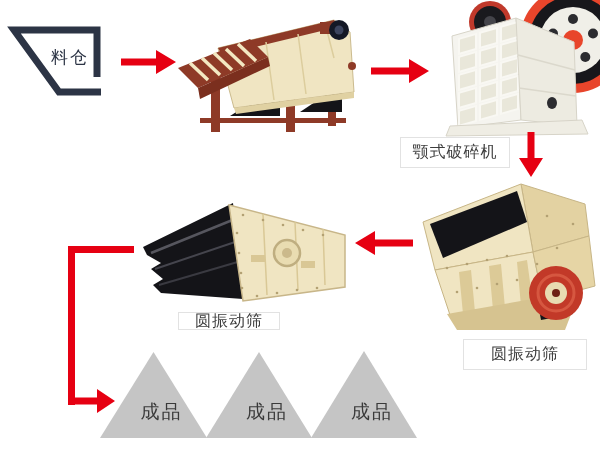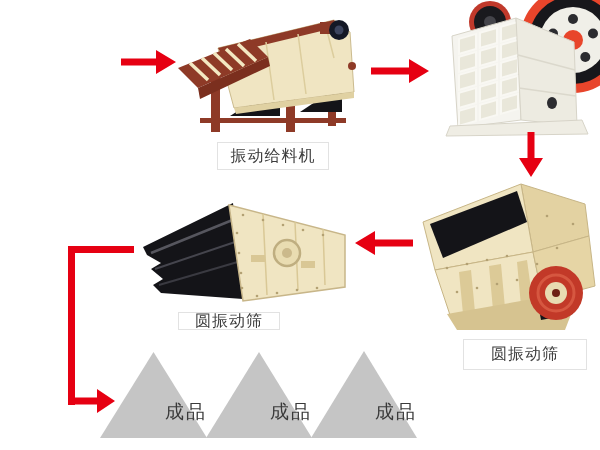--- a/index.html
+++ b/index.html
@@ -36,29 +36,35 @@
   }
   .label-box{
     position:absolute;background:#ffffff;border:1px solid var(--label-border);
     display:flex;align-items:center;justify-content:center;
     font-size:16px;color:var(--label-text);letter-spacing:1px;
   }
   .red-seg{position:absolute;background:var(--arrow-red)}
   .pile{position:absolute}
   .pile svg{width:100%;height:100%}
   .pile-label{
-    position:absolute;left:16px;right:0;bottom:13px;text-align:right;
+    position:absolute;left:16px;right:0;bottom:13px;text-align:center;
     font-size:19px;font-weight:500;color:var(--pile-text);letter-spacing:2px;
   }
 </style>
 </head>
 <body>
 
 <div class="abs" style="left:0;top:0;width:600px;height:450px">
 
+  <div class="abs" style="left:8px;top:24px;width:100px;height:74px">
+    <svg width="100" height="74" viewBox="0 0 100 74">
+      <polyline points="89,53 89,6 6,6 51,68 93,68" fill="none" stroke="var(--hopper-outline)" stroke-width="7" stroke-linecap="butt" stroke-linejoin="miter"></polyline>
+    </svg>
+    <span class="hopper-label">料仓</span>
+  </div>
 
   <svg class="abs" style="left:121px;top:49px" width="55" height="26" viewBox="0 0 55 26">
     <polygon class="f-red" points="0,9.5 35,9.5 35,1 55,13 35,25 35,16.5 0,16.5"></polygon>
   </svg>
 
   <svg class="abs" style="left:168px;top:6px" width="190" height="132" viewBox="0 0 190 132">
     <rect x="43" y="72" width="9" height="54" class="f-maroon"></rect>
     <rect x="118" y="68" width="9" height="58" class="f-maroon"></rect>
     <rect x="160" y="64" width="8" height="56" class="f-maroon"></rect>
     <rect x="32" y="112" width="146" height="5" class="f-maroon"></rect>
@@ -76,21 +82,20 @@
     <g stroke="#f3e8c2" stroke-width="3.5">
       <line x1="22" y1="57" x2="40" y2="74"></line>
       <line x1="34" y1="52" x2="52" y2="69"></line>
       <line x1="46" y1="47" x2="64" y2="64"></line>
       <line x1="58" y1="43" x2="76" y2="60"></line>
       <line x1="70" y1="38" x2="88" y2="55"></line>
     </g>
     <circle cx="184" cy="60" r="4" fill="#8e3a27"></circle>
   </svg>
 
-  <div class="label-box" style="left:217px;top:142px;width:112px;height:28px">振动给料机</div>
 
   <svg class="abs" style="left:371px;top:58px" width="58" height="26" viewBox="0 0 58 26">
     <polygon class="f-red" points="0,9.5 38,9.5 38,1 58,13 38,25 38,16.5 0,16.5"></polygon>
   </svg>
 
   <svg class="abs" style="left:424px;top:0" width="175" height="142" viewBox="0 0 175 142">
     <circle cx="66" cy="22" r="21" fill="#c0392b"></circle>
     <circle cx="66" cy="22" r="16" fill="#1a1a1e"></circle>
     <circle cx="66" cy="22" r="6" fill="#44444a"></circle>
     <g>
@@ -123,20 +128,21 @@
           <rect x="25" y="72" width="17" height="15"></rect>
           <rect x="46" y="72" width="17" height="15"></rect>
       </g>
     </g>
     <polygon points="92,18 150,42 153,126 97,120" fill="#edebe1" stroke="#d7d4c8" stroke-width="1"></polygon>
     <path d="M94,55 L151,70 M95,88 L152,96" stroke="#dbd8cc" stroke-width="1.5" fill="none"></path>
     <ellipse cx="128" cy="103" rx="5" ry="6" fill="#2c2c30"></ellipse>
     <polygon points="26,126 158,120 164,134 22,136" fill="#efede4" stroke="#d7d4c8" stroke-width="1"></polygon>
   </svg>
 
+  <div class="label-box" style="left:400px;top:137px;width:110px;height:31px">颚式破碎机</div>
 
   <svg class="abs" style="left:518px;top:132px" width="26" height="45" viewBox="0 0 26 45">
     <polygon class="f-red" points="9.5,0 9.5,26 1,26 13,45 25,26 16.5,26 16.5,0"></polygon>
   </svg>
 
   <svg class="abs" style="left:417px;top:172px" width="178" height="165" viewBox="0 0 178 165">
     <polygon points="104,12 168,32 172,64 116,80" fill="#e3d2a2" stroke="#c7b586" stroke-width="1"></polygon>
     <polygon points="6,50 104,12 116,80 18,98" class="f-beige" stroke="#c7b586" stroke-width="1"></polygon>
     <polygon points="13,52 100,19 110,50 26,86" class="f-black"></polygon>
     <polygon points="18,98 116,80 126,128 34,146" class="f-beige" stroke="#c7b586" stroke-width="1"></polygon>

